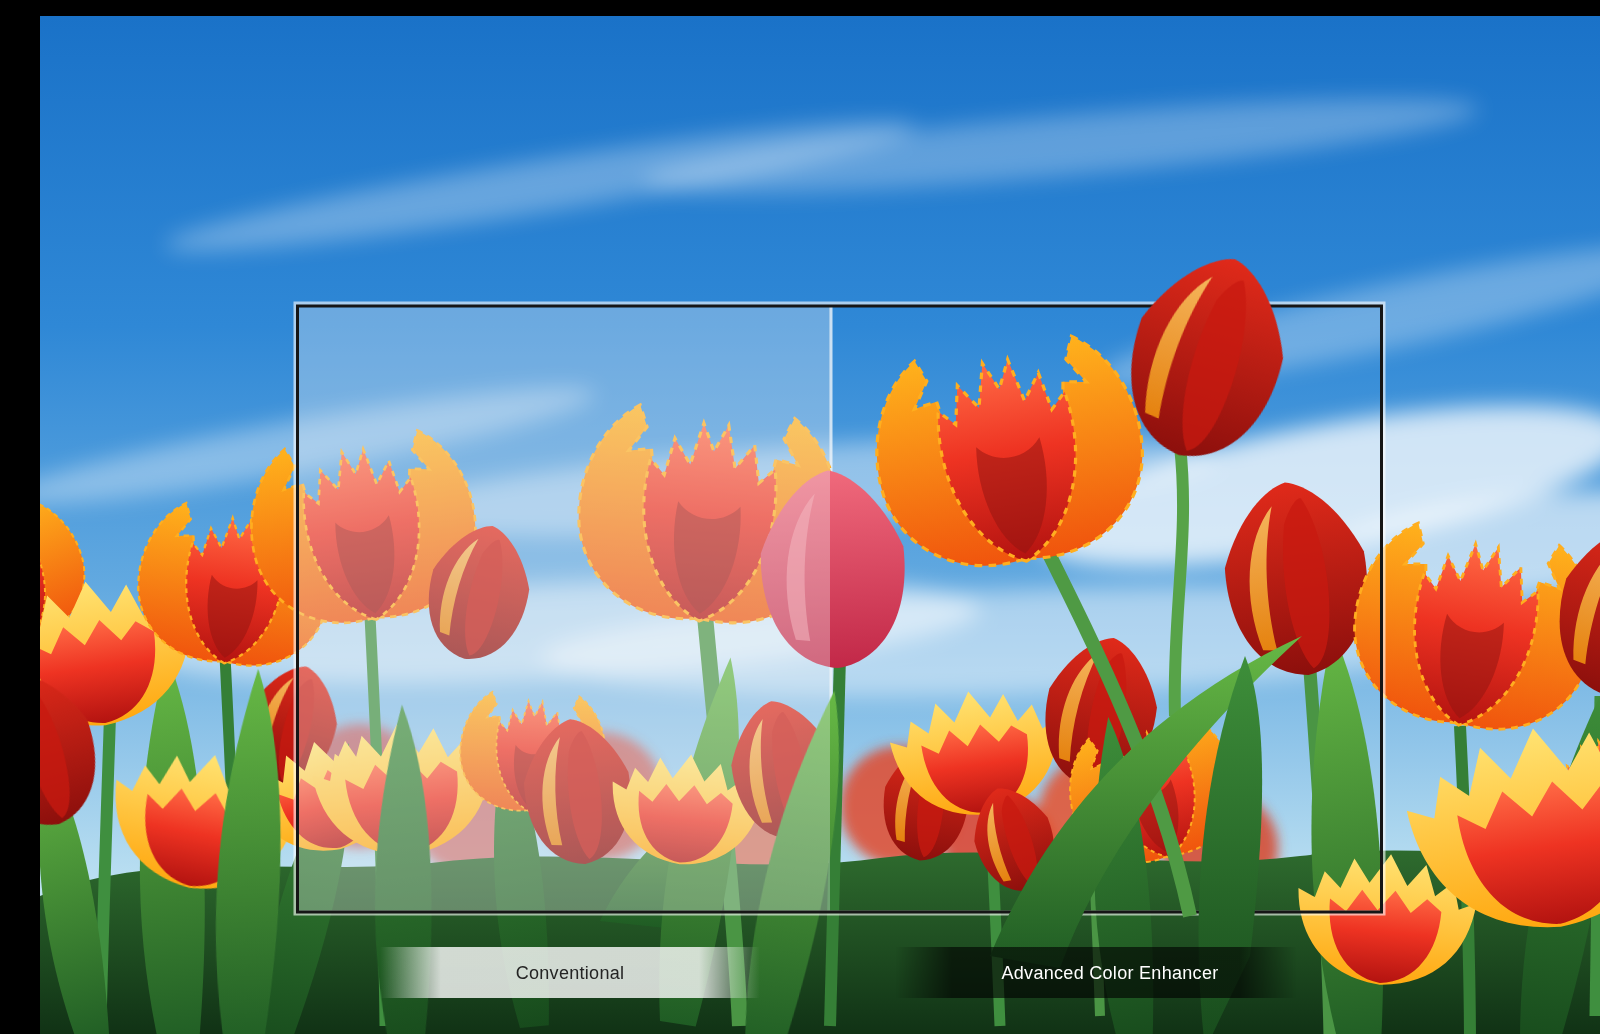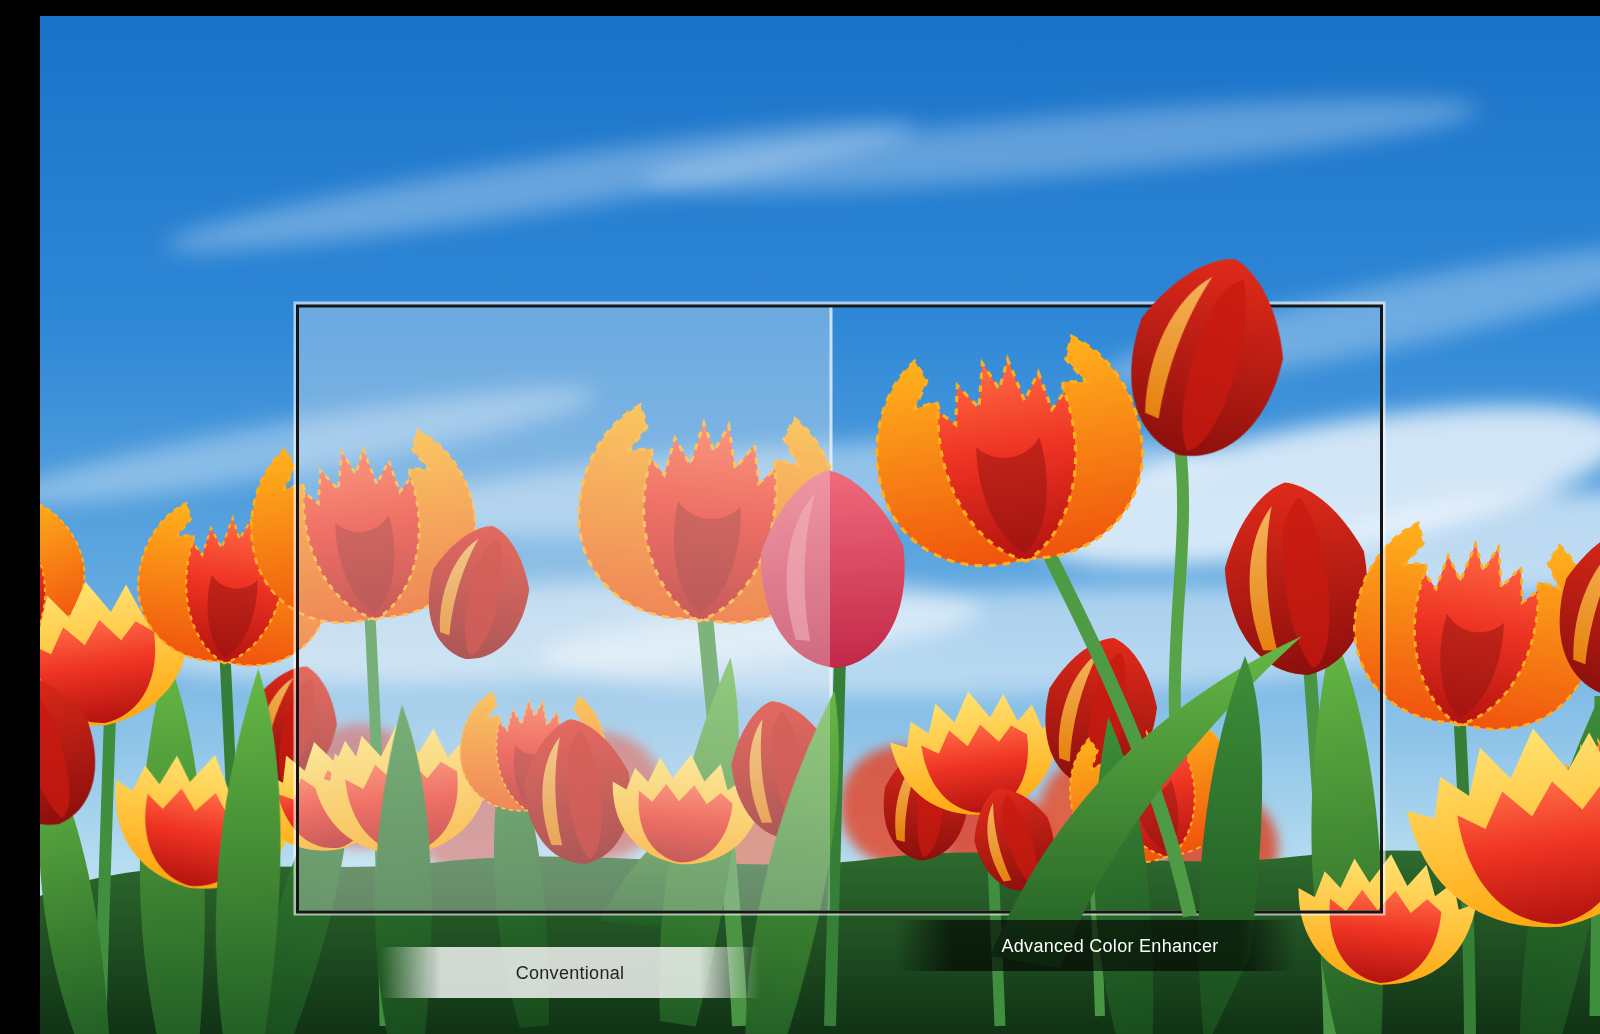--- a/index.html
+++ b/index.html
@@ -1,21 +1,21 @@
 <!DOCTYPE html>
 <html><head>
 <meta charset="utf-8">
 <style>
   html,body{margin:0;padding:0;background:#000;}
   .stage{position:relative;width:1600px;height:1034px;overflow:hidden;font-family:"Liberation Sans",sans-serif;}
   .scene{position:absolute;left:0;top:0;width:1600px;height:1034px;display:block;}
   .band{position:absolute;height:51px;display:flex;align-items:center;justify-content:center;}
   .band-left{left:340px;top:931px;width:380px;
     background:linear-gradient(90deg,rgba(255,255,255,0) 0%,rgba(250,250,250,.82) 16%,rgba(248,248,248,.82) 84%,rgba(255,255,255,0) 100%);}
-  .band-right{left:856px;top:904px;width:400px;
+  .band-right{left:856px;top:931px;width:400px;
     background:linear-gradient(90deg,rgba(0,0,0,0) 0%,rgba(0,0,0,.62) 14%,rgba(0,0,0,.62) 86%,rgba(0,0,0,0) 100%);}
   .band-label{font-size:18px;letter-spacing:.3px;line-height:1;}
   .band-left .band-label{color:#242424;}
   .band-right .band-label{color:#ffffff;transform:translateX(14px);}
 </style>
 </head>
 <body>
 
 <figure class="stage">
 

